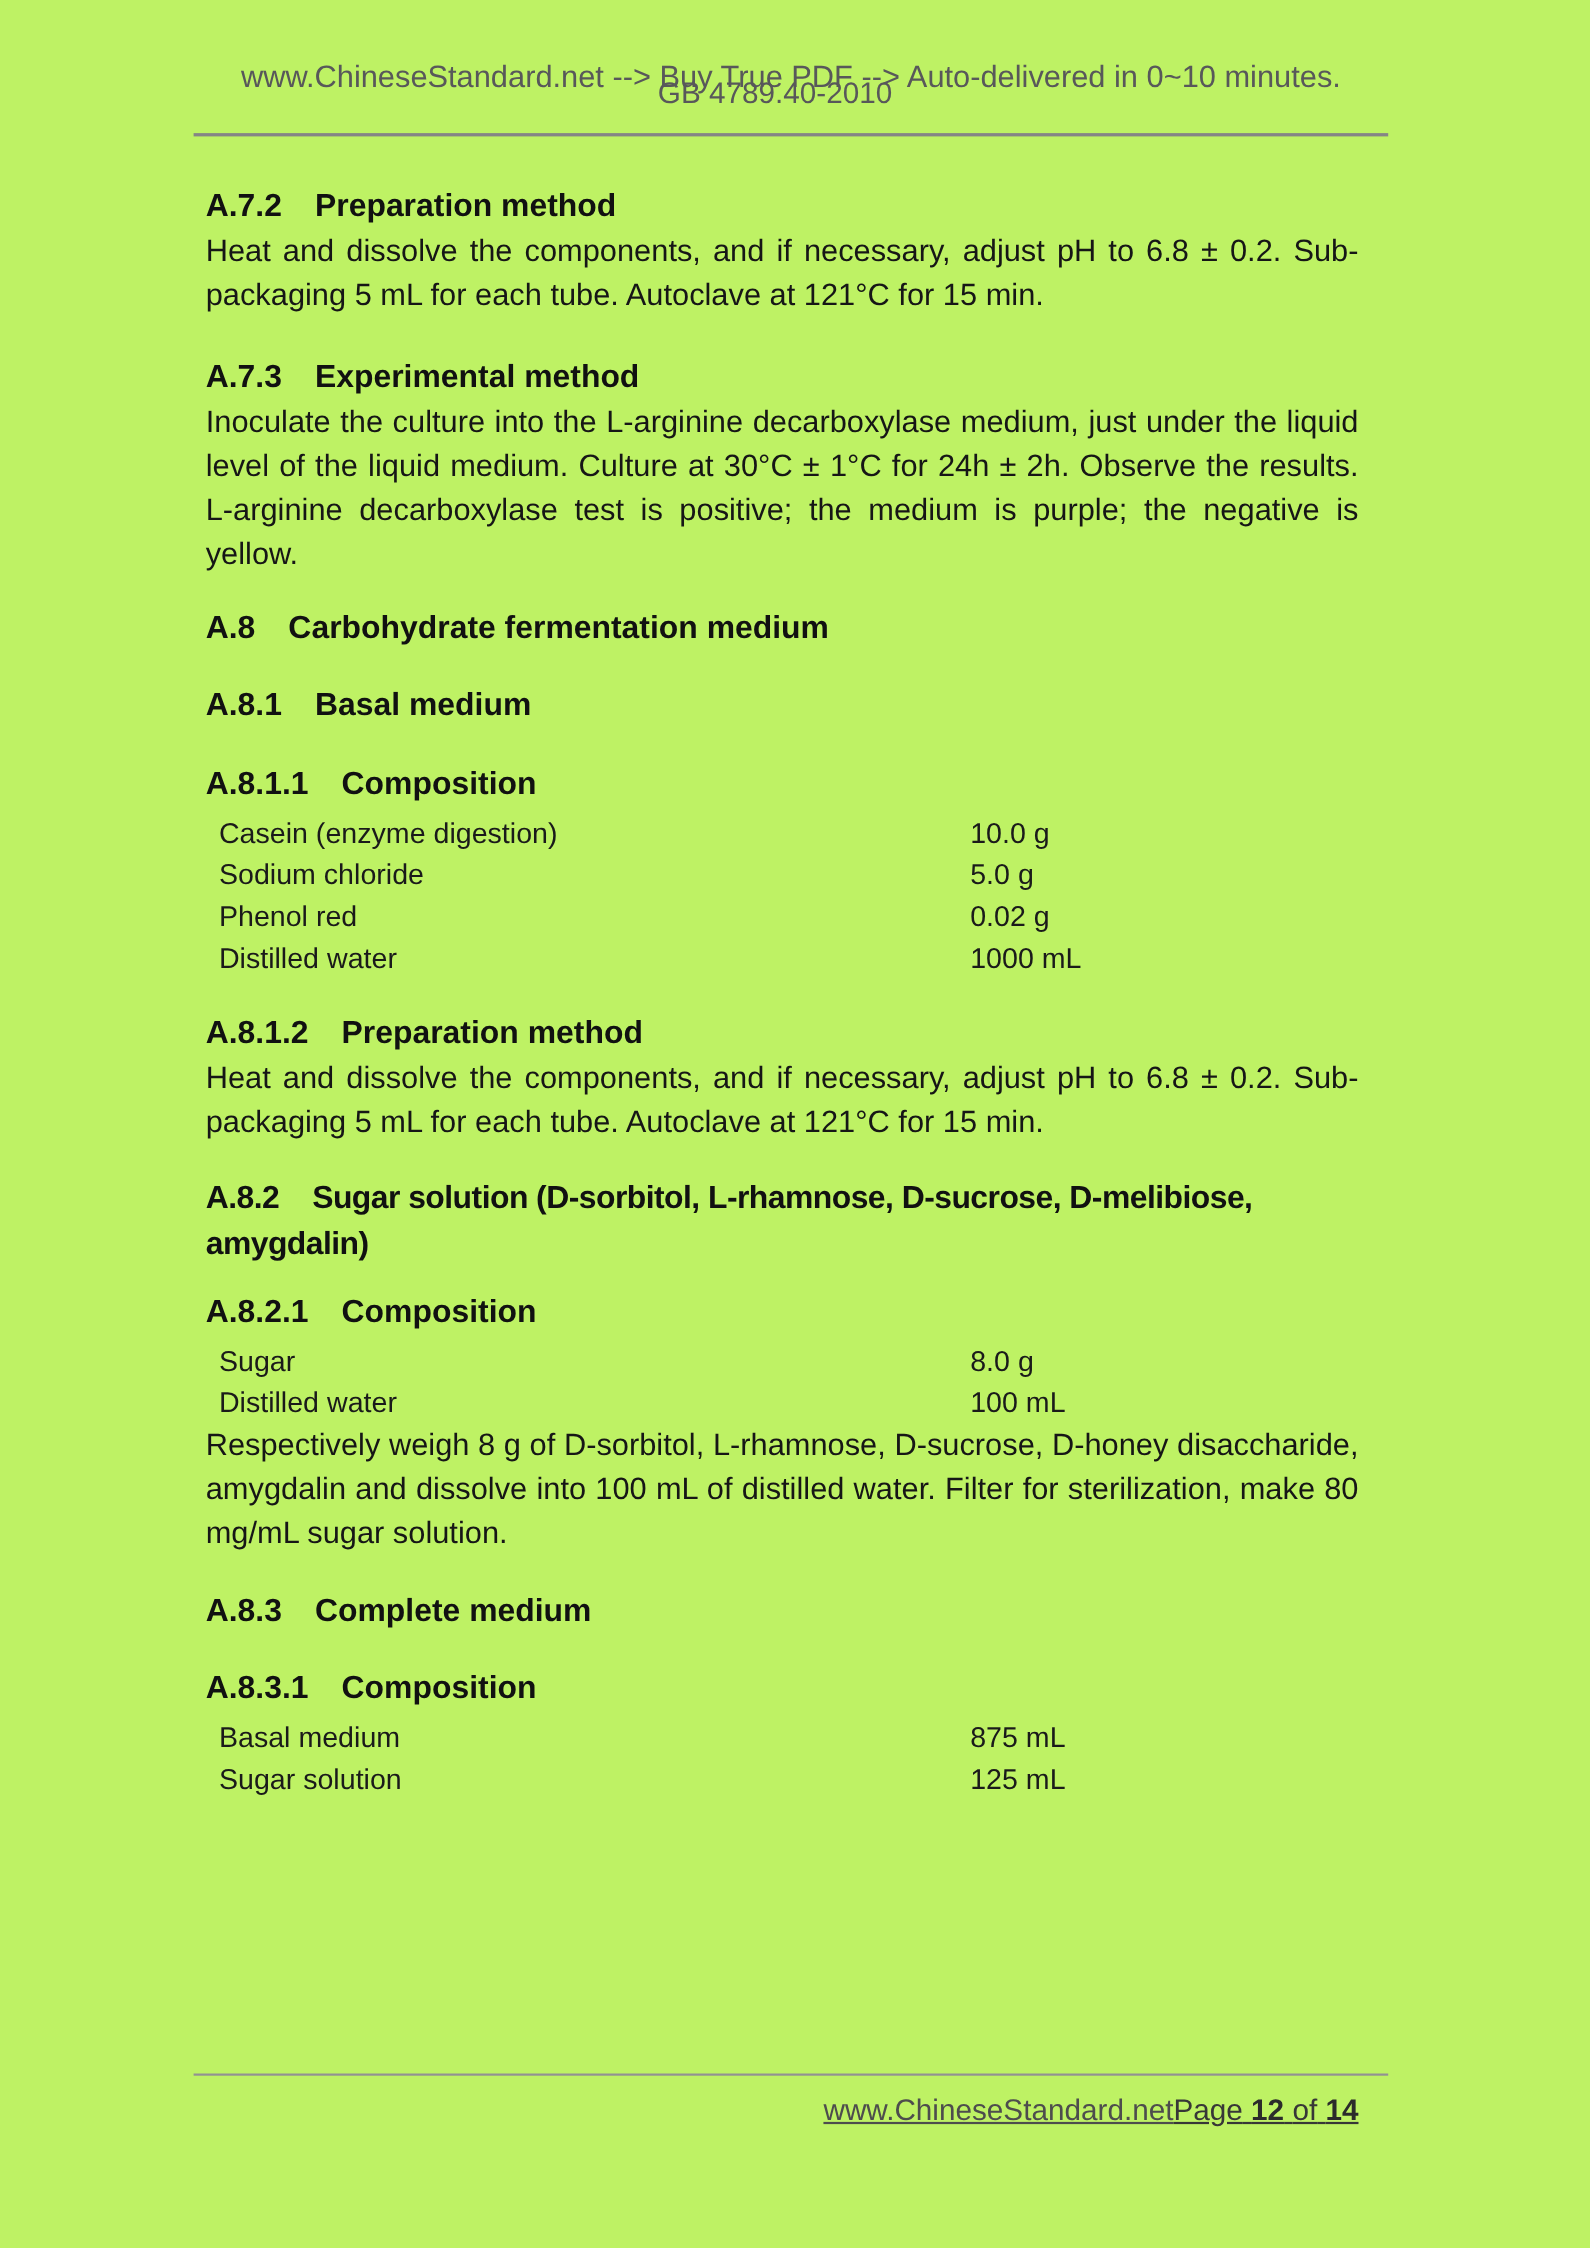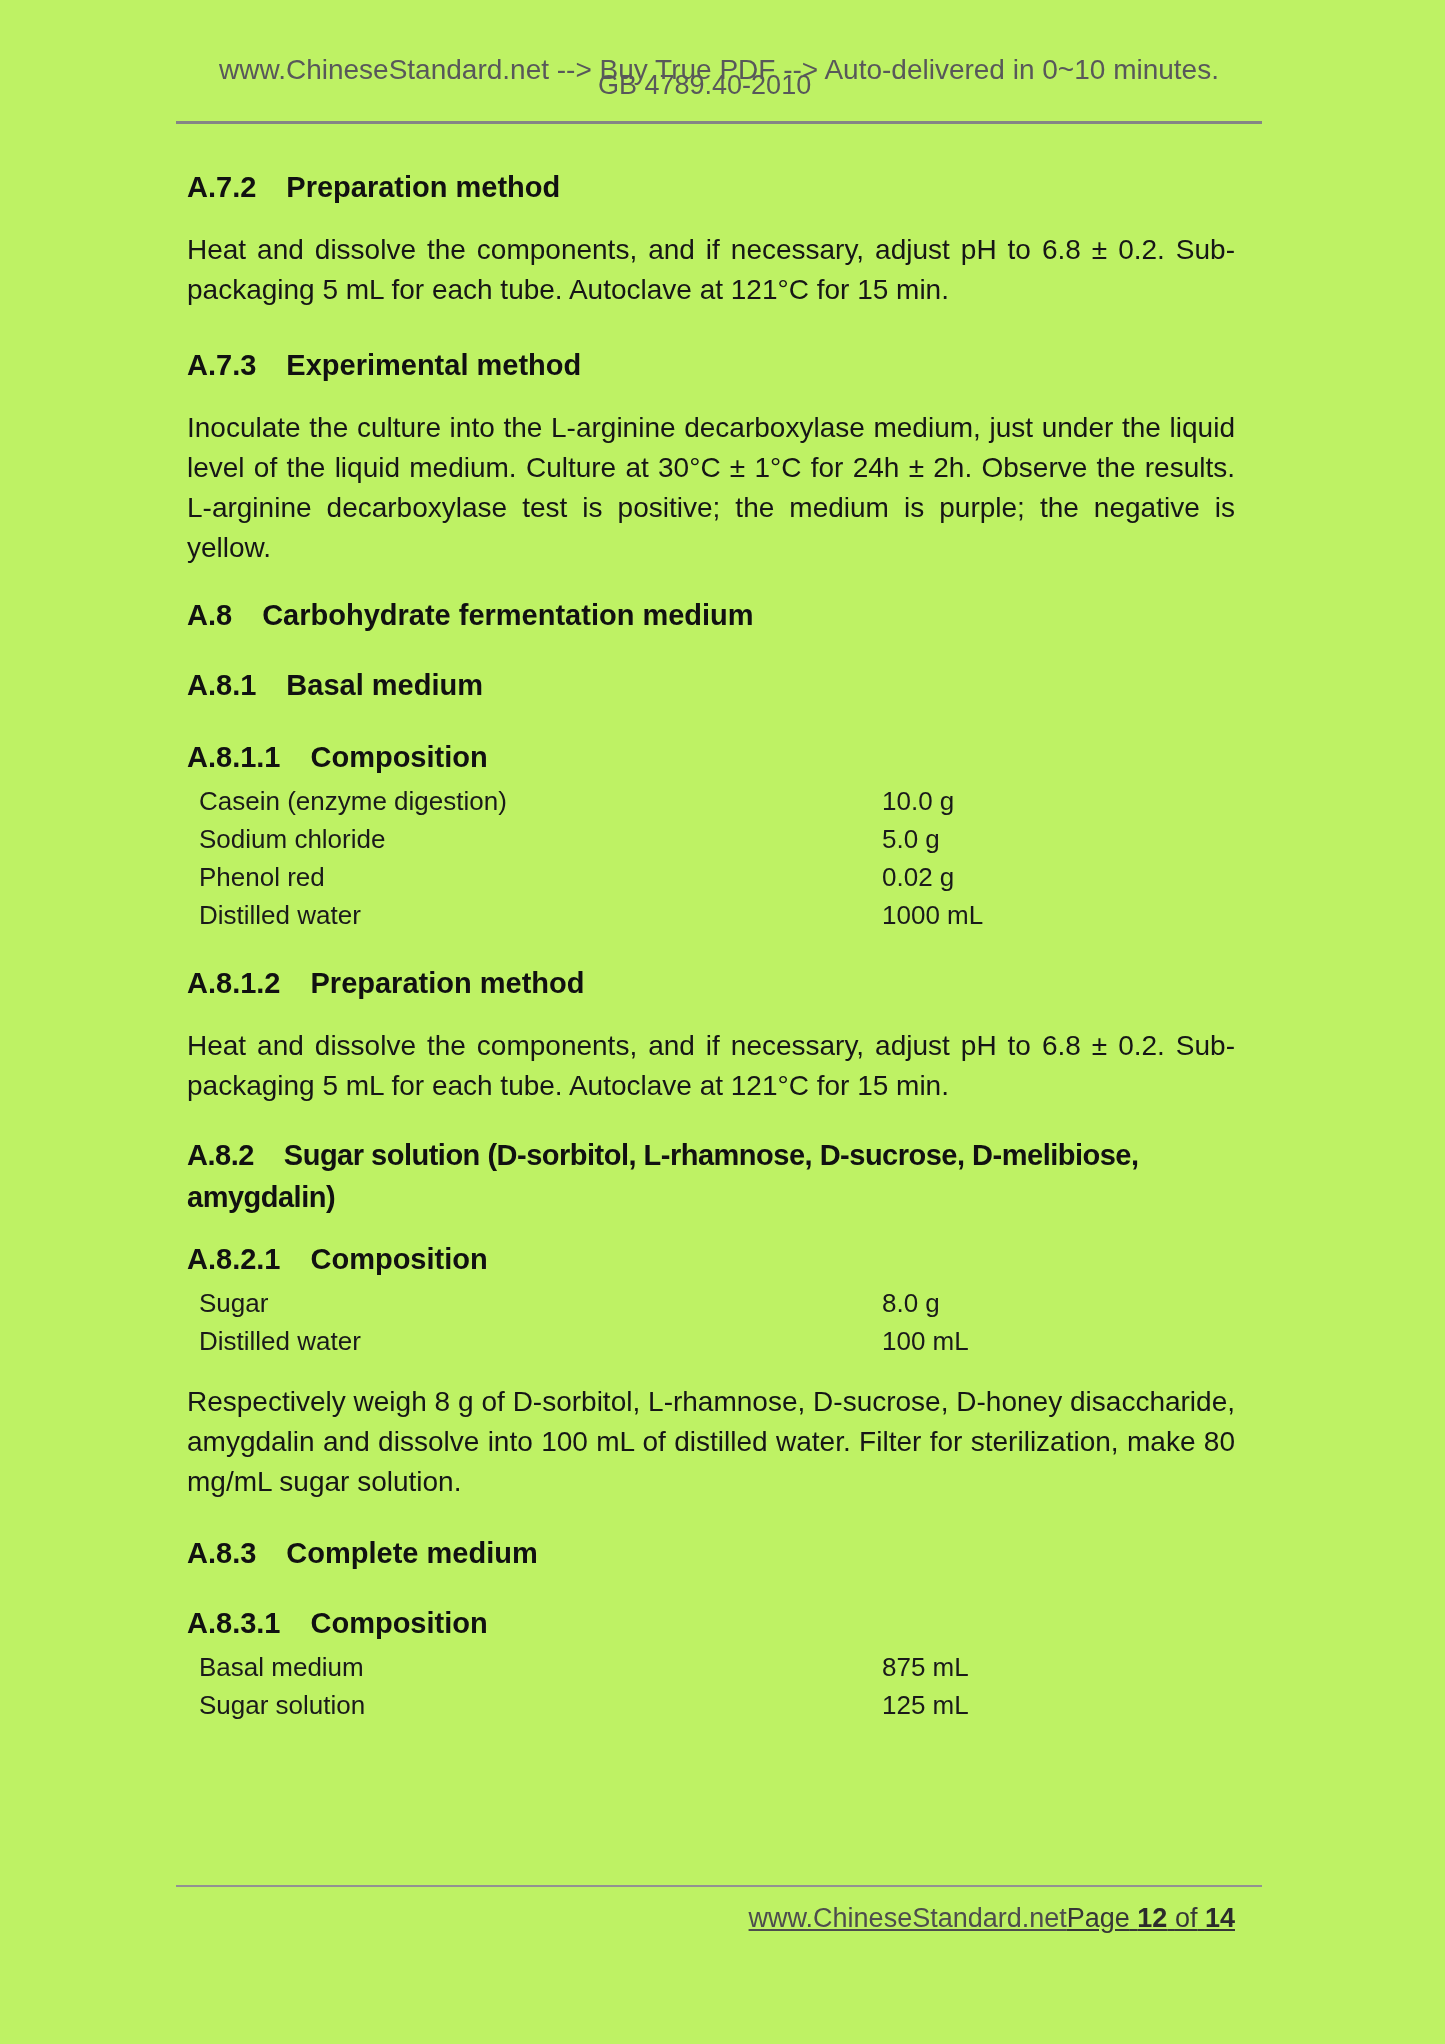--- a/index.html
+++ b/index.html
@@ -34,21 +34,21 @@
   .para{
     font-size:28px;line-height:40px;color:#161616;
     text-align:justify;margin:0;
   }
   .comp{margin:4px 0 0 0;}
   .crow{
     display:grid;grid-template-columns:683px auto;
     padding-left:12px;font-size:26px;line-height:38px;color:#1a1a1a;
   }
   .mt44{margin-top:44px;} .mt34{margin-top:34px;} .mt30{margin-top:30px;}
-  .mt28{margin-top:28px;} .mt26{margin-top:26px;} .mt22{margin-top:22px;}
+  .mt28{margin-top:28px;} .mt26{margin-top:26px;} .mt22{}
   .mt20{margin-top:20px;}
   
   .footer{
     position:absolute;top:1903px;left:187px;width:1048px;
     display:flex;justify-content:flex-end;align-items:baseline;
     font-size:27px;
   }
   .flink{color:#4d4d4d;text-decoration:underline;cursor:pointer;}
   .fpage{color:#373737;text-decoration:underline;}
   .fpage b{font-weight:bold;color:#2b2b2b;}

